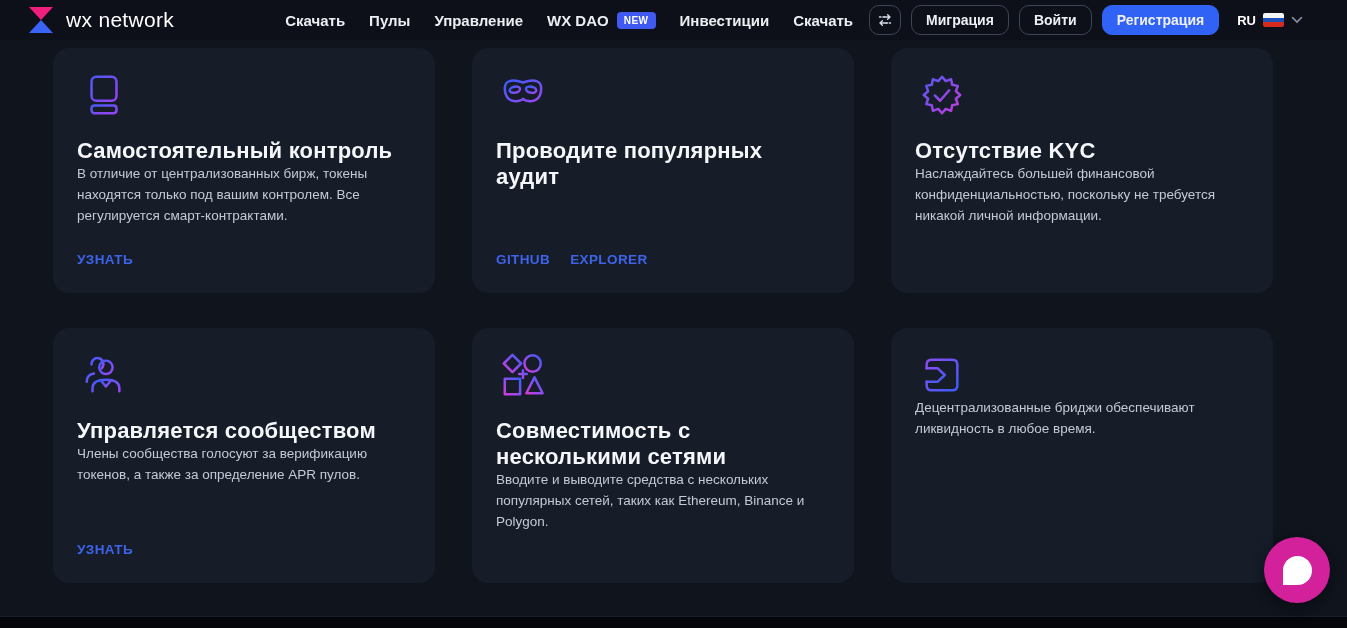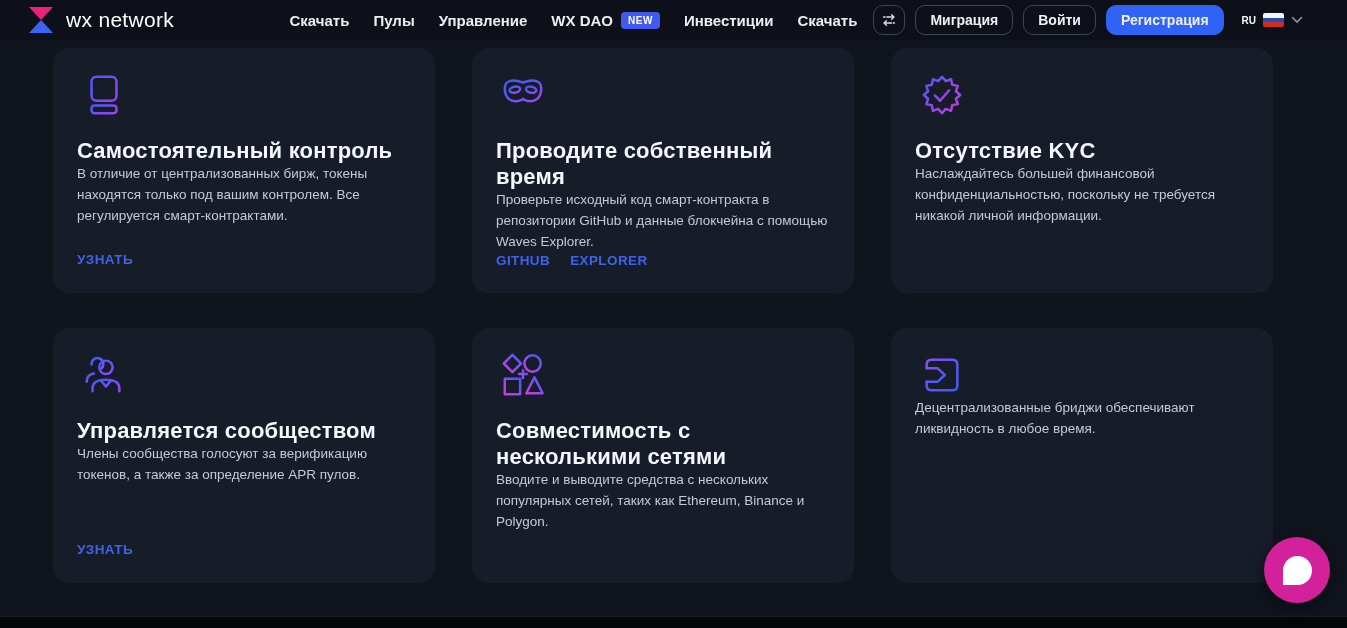--- a/index.html
+++ b/index.html
@@ -30,21 +30,21 @@
   .nav-controls { display:flex; align-items:center; gap:10px; margin-left:16px; }
   .btn {
     height:30px; display:inline-flex; align-items:center; justify-content:center;
     padding:0 14px; border:1px solid #3c4556; border-radius:10px;
     background:transparent; color:#eef0f4; font-size:14px; font-weight:600;
     cursor:pointer; white-space:nowrap;
   }
   .btn-icon { width:32px; padding:0; }
   .btn-primary { background:#2f62f5; border-color:#2f62f5; }
   .lang { display:flex; align-items:center; gap:7px; margin-left:8px; cursor:pointer; }
-  .lang-code { font-size:10px; font-weight:700; color:#ffffff; }
+  .lang-code { font-size:13px; font-weight:700; color:#ffffff; }
   .flag { width:21px; height:14px; border-radius:2px; overflow:hidden; display:block; }
   .flag div { height:33.33%; }
   .flag .w { background:#f5f5f5; } .flag .b { background:#1e50b5; } .flag .r { background:#d52b1e; }
 
   
   .cards {
     margin:8px 0 0 53px;
     display:grid;
     grid-template-columns:repeat(3,382px);
     column-gap:37px; row-gap:35px;
@@ -186,22 +186,21 @@
             <linearGradient id="g2" x1="0" y1="0" x2="1" y2="1">
               <stop offset="0" stop-color="#3b5cf7"></stop>
               <stop offset="1" stop-color="#9a47f5"></stop>
             </linearGradient>
           </defs>
         <path d="M5 17 C5 9 12 7 24 11 C36 7 43 9 43 17 C43 27 37 32 28 30 C26 29.5 25 29 24 28 C23 29 22 29.5 20 30 C11 32 5 27 5 17 Z"></path>
         <ellipse cx="15.5" cy="18.5" rx="5.5" ry="3.1" transform="rotate(-12 15.5 18.5)"></ellipse>
         <ellipse cx="32.5" cy="18.5" rx="5.5" ry="3.1" transform="rotate(12 32.5 18.5)"></ellipse>
       </svg>
     </span>
-    <h3>Проводите собственный время</h3>
-    <p>Проверьте исходный код смарт-контракта в репозитории GitHub и данные блокчейна с помощью Waves Explorer.</p>
+    <h3>Проводите популярных аудит</h3>
     <div class="card-links">
       <a class="card-link">GITHUB</a>
       <a class="card-link">EXPLORER</a>
     </div>
   </section>
 
   <section class="card row1">
     <span class="card-icon">
       <svg width="46" height="46" viewBox="0 0 48 48" fill="none" stroke="url(#g3)" stroke-width="2.6" stroke-linecap="round" stroke-linejoin="round">
         <defs>

